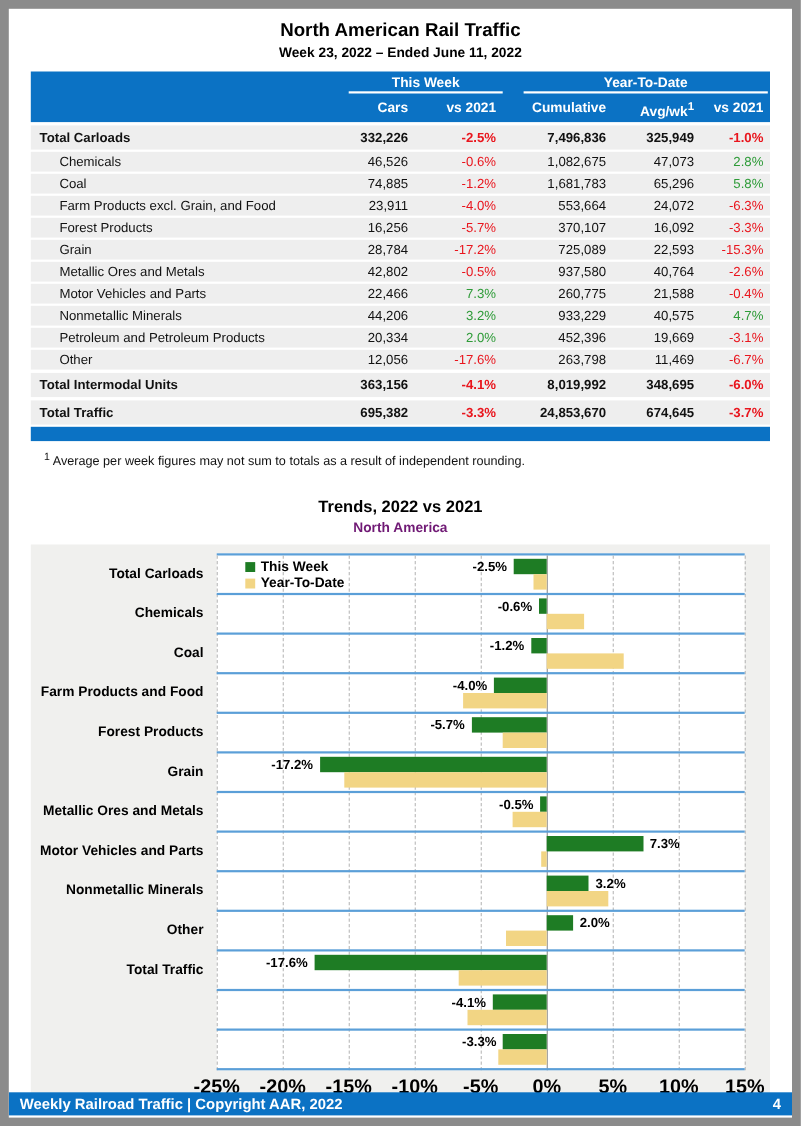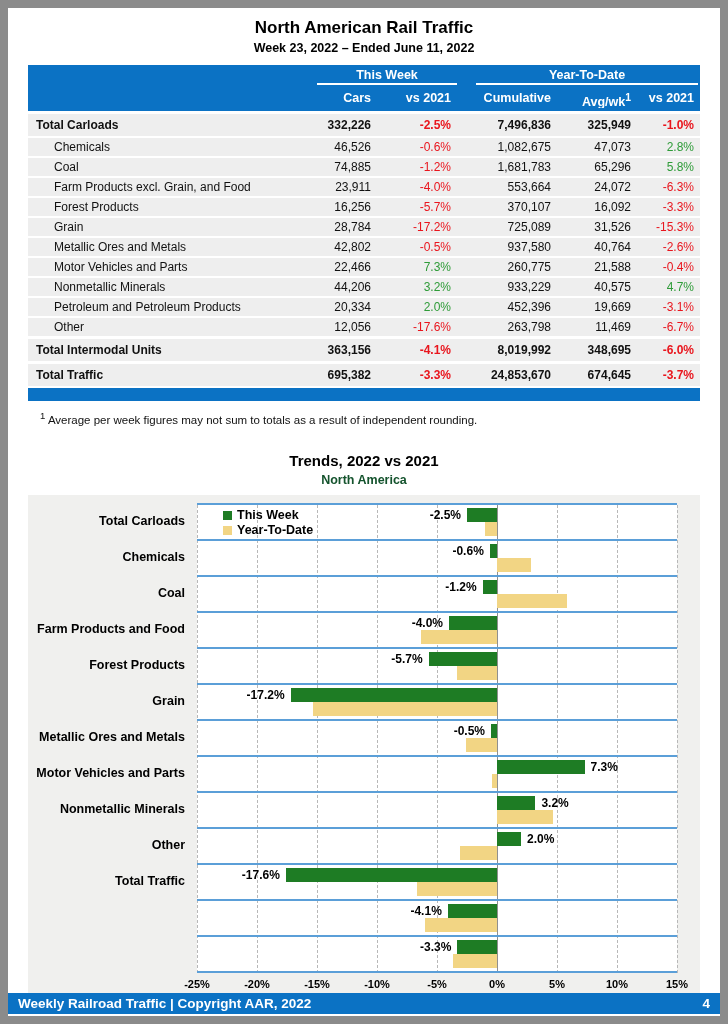--- a/index.html
+++ b/index.html
@@ -36,40 +36,40 @@
   .c-cum  { width:100px; text-align:right; padding-right:6px; }
   .c-avg  { width:80px;  text-align:right; padding-right:6px; }
   .c-ytd  { width:63px;  text-align:right; padding-right:6px; }
   .trow { display:flex; height:18px; line-height:18px; background:#eeeeee; margin-bottom:2px; font-size:12px; color:#111; }
   .trow.total { height:22px; line-height:22px; font-weight:bold; margin-top:3px; }
   .table-bottom-bar { height:13px; background:#0b72c4; margin-top:2px; }
   .footnote { font-size:11.5px; margin:9px 0 0 32px; color:#111; }
 
   
   .chart-title { font-size:15px; font-weight:bold; text-align:center; margin:26px 0 4px; color:#000; }
-  .chart-subtitle { font-size:12.5px; font-weight:bold; text-align:center; margin:0 0 8px; color:#14532d; }
+  .chart-subtitle { font-size:12.5px; font-weight:bold; text-align:center; margin:0 0 8px; color:#701a75; }
   .chart-panel { width:672px; margin:0 auto; background:#f0f0ee; padding:8px 0 4px; }
   .chart-flex { display:flex; }
   .ylabels { width:169px; flex:none; }
   .ylabel { height:36px; line-height:36px; text-align:right; padding-right:12px; font-weight:bold; font-size:12.5px; color:#000; white-space:nowrap; }
   .plot { position:relative; width:480px; flex:none; background:#fff; border-top:2px solid #5b9fd8; }
   .grid-layer { position:absolute; left:0; top:0; width:100%; height:100%; }
   .gridline { position:absolute; top:0; bottom:0; width:0; border-left:1px dashed #b8b8b8; }
   .gridline.zero { border-left:1px solid #8f8f8f; }
   .band { position:relative; height:36px; border-bottom:2px solid #5b9fd8; }
   .bar { position:absolute; height:14px; }
   .bar.s0 { top:3px; }
   .bar.s1 { top:17px; }
   .bar-label { position:absolute; top:1px; height:18px; line-height:18px; font-weight:bold; font-size:12px; color:#000; white-space:nowrap; }
   .legend { position:absolute; left:26px; top:3px; z-index:5; }
   .legend-row { display:flex; align-items:center; height:15px; }
   .legend-swatch { width:9px; height:9px; margin-right:5px; flex:none; }
   .legend-text { font-weight:bold; font-size:12.5px; color:#000; }
   .xaxis { position:relative; margin-left:169px; width:480px; height:24px; }
-  .xtick { position:absolute; top:5px; transform:translateX(-50%); font-weight:bold; font-size:11px; color:#000; }
+  .xtick { position:absolute; top:5px; transform:translateX(-50%); font-weight:bold; font-size:18px; color:#000; }
 
   
   .footer-bar {
     position:absolute; left:0; right:0; bottom:2px; height:21px;
     background:#0b72c4; color:#fff; display:flex; justify-content:space-between;
     align-items:center; padding:0 10px; font-weight:bold; font-size:13.5px;
   }
 </style>
 </head>
 <body>
@@ -138,21 +138,21 @@
           <div class="td c-wk" style="color: rgb(233, 21, 29);">-5.7%</div>
           <div class="td c-cum">370,107</div>
           <div class="td c-avg">16,092</div>
           <div class="td c-ytd" style="color: rgb(233, 21, 29);">-3.3%</div>
         </div>
         <div class="trow">
           <div class="td c-label indent">Grain</div>
           <div class="td c-cars">28,784</div>
           <div class="td c-wk" style="color: rgb(233, 21, 29);">-17.2%</div>
           <div class="td c-cum">725,089</div>
-          <div class="td c-avg">31,526</div>
+          <div class="td c-avg">22,593</div>
           <div class="td c-ytd" style="color: rgb(233, 21, 29);">-15.3%</div>
         </div>
         <div class="trow">
           <div class="td c-label indent">Metallic Ores and Metals</div>
           <div class="td c-cars">42,802</div>
           <div class="td c-wk" style="color: rgb(233, 21, 29);">-0.5%</div>
           <div class="td c-cum">937,580</div>
           <div class="td c-avg">40,764</div>
           <div class="td c-ytd" style="color: rgb(233, 21, 29);">-2.6%</div>
         </div>

